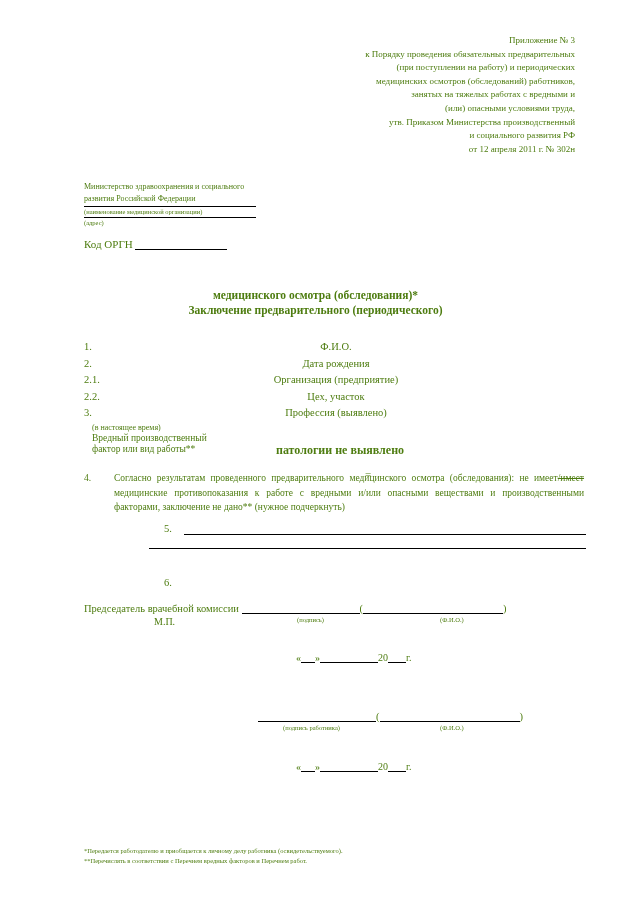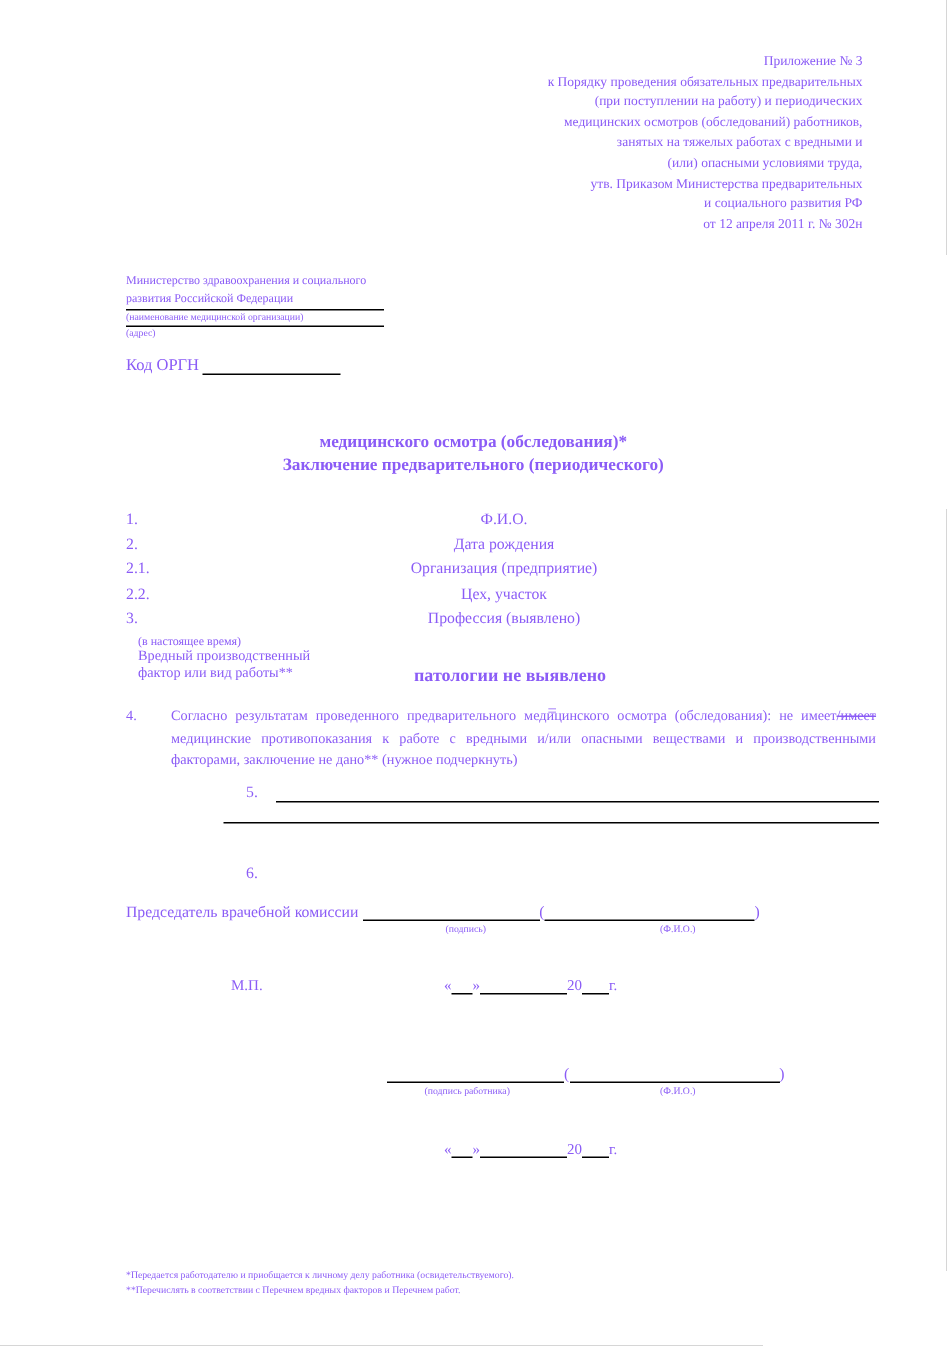--- a/index.html
+++ b/index.html
@@ -8,21 +8,21 @@
     background: #b8b8b8;
   }
   .page {
     position: relative;
     width: 631px;
     height: 897px;
     background: #ffffff;
     margin: 0 auto;
     overflow: hidden;
     font-family: "Liberation Serif", serif;
-    color: #8b5cf6;
+    color: #4d7c0f;
     box-sizing: border-box;
   }
   .header-block {
     position: absolute;
     top: 34px;
     right: 56px;
     width: 300px;
     text-align: right;
     font-size: 9px;
     line-height: 13.6px;
@@ -185,21 +185,21 @@
   }
   .cap-fio {
     position: absolute;
     top: 616px;
     left: 440px;
     font-size: 6.5px;
   }
 
   .mp {
     position: absolute;
-    top: 652px;
+    top: 616px;
     left: 154px;
     font-size: 10px;
   }
   .date1 {
     position: absolute;
     top: 652px;
     left: 296px;
     font-size: 10px;
     white-space: nowrap;
   }
@@ -280,21 +280,21 @@
 
 <div class="page">
 
   <div class="header-block">
     <div>Приложение № 3</div>
     <div>к Порядку проведения обязательных предварительных</div>
     <div>(при поступлении на работу) и периодических</div>
     <div>медицинских осмотров (обследований) работников,</div>
     <div>занятых на тяжелых работах с вредными и</div>
     <div>(или) опасными условиями труда,</div>
-    <div>утв. Приказом Министерства предварительных</div>
+    <div>утв. Приказом Министерства производственный</div>
     <div>и социального развития РФ</div>
     <div>от 12 апреля 2011 г. № 302н</div>
   </div>
 
   <div class="org-block">
     <div class="org-line-1">Министерство здравоохранения и социального</div>
     <div class="org-line-2">развития Российской Федерации</div>
     <div class="rule"></div>
     <div class="caption">(наименование медицинской организации)</div>
     <div class="rule-wide"></div>

